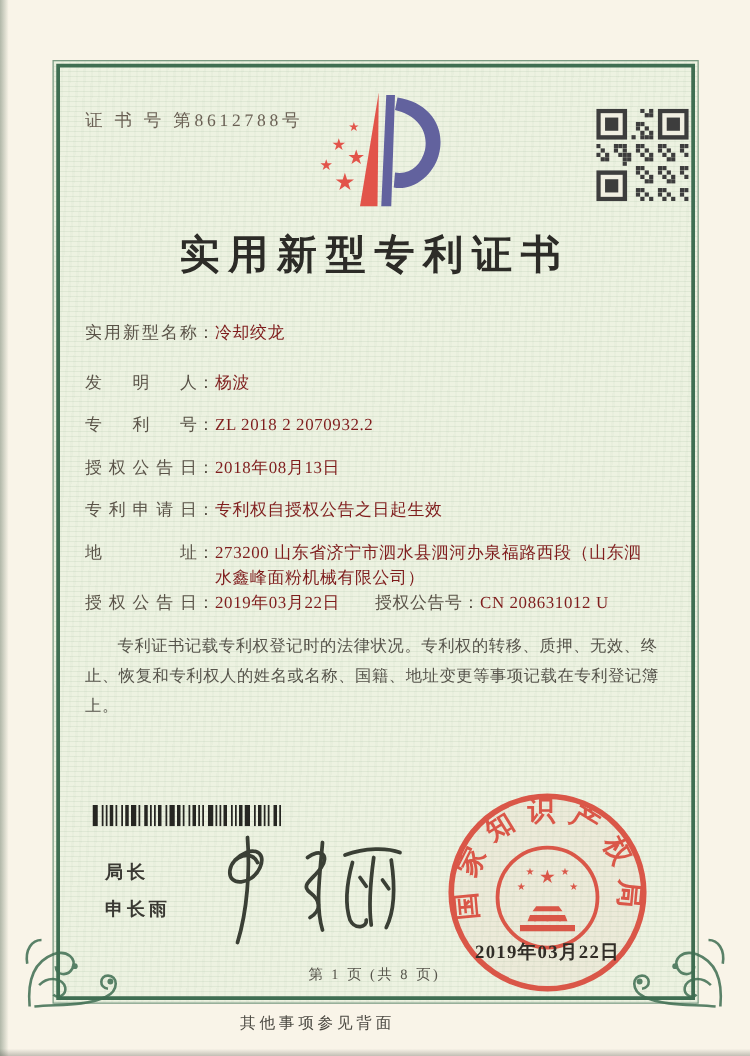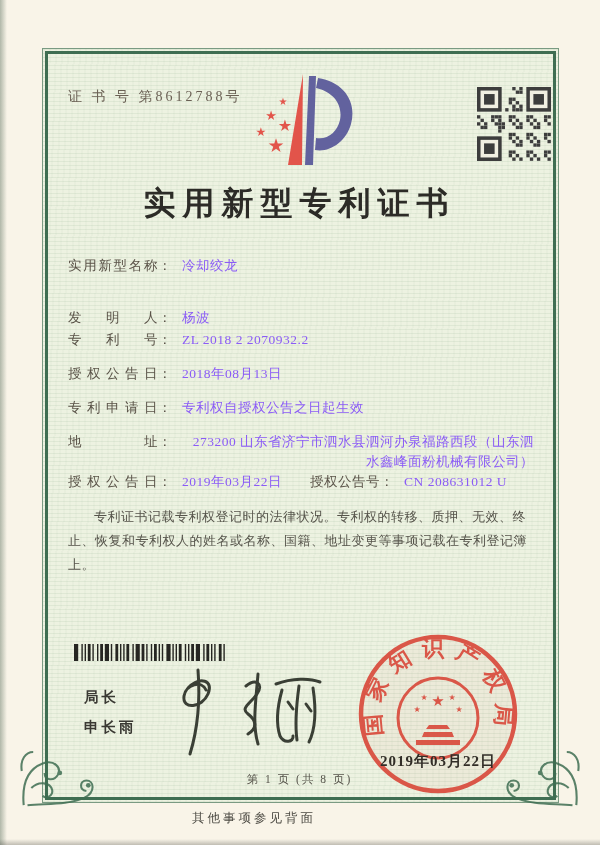--- a/index.html
+++ b/index.html
@@ -23,21 +23,21 @@
     background-image:repeating-linear-gradient(180deg,rgba(120,160,122,.12) 0 1px,rgba(120,160,122,0) 1px 4px),
       repeating-linear-gradient(92deg,rgba(140,170,140,.05) 0 2px,rgba(140,170,140,0) 2px 6px);}
   .frame .inner-line{position:absolute;inset:2px;border:3px solid var(--frame);pointer-events:none;}
   .abs{position:absolute;}
   .cert-no{left:68px;top:88px;font-size:14px;letter-spacing:3px;color:#6a6054;}
   .title{left:42px;top:182px;width:515px;text-align:center;font-size:32px;font-weight:bold;
     letter-spacing:7px;color:var(--text-dark);}
   .row{left:68px;font-size:13.5px;color:var(--label);letter-spacing:.5px;line-height:20px;white-space:nowrap;}
   .flabel{display:inline-block;width:90px;text-align:justify;text-align-last:justify;vertical-align:top;}
   .colon{display:inline-block;vertical-align:top;}
-  .fvalue{display:inline-block;vertical-align:top;margin-left:10px;color:#8b5cf6;text-align:right;}
+  .fvalue{display:inline-block;vertical-align:top;margin-left:0;color:#7f1d1d;}
   .addr .fvalue{white-space:normal;width:352px;}
   .grant2{margin-left:28px;}
   .paras{left:68px;top:505px;width:478px;font-size:13px;line-height:24px;color:var(--text-body);}
   .paras p{margin:0;text-indent:2em;letter-spacing:.5px;}
   .director{left:84px;font-size:14.5px;font-weight:bold;letter-spacing:3px;color:#3a3933;}
   .seal-date{left:356px;top:752px;width:164px;text-align:center;font-size:15px;letter-spacing:1px;
     color:#312d27;z-index:5;font-weight:bold;}
   .page-info{left:42px;top:772px;width:515px;text-align:center;font-size:11.5px;letter-spacing:2px;color:var(--text-body);}
   .footer-note{left:0;top:810px;width:508px;text-align:center;font-size:12.5px;letter-spacing:3px;color:#4b4942;}
   svg{display:block;}
@@ -165,21 +165,21 @@
       <rect x="70.47619047619048" y="52.857142857142854" width="3.3476190476190473" height="3.3476190476190473" fill="#3d3d3d"></rect>
       <rect x="70.47619047619048" y="63.42857142857143" width="3.3476190476190473" height="3.3476190476190473" fill="#3d3d3d"></rect>
       <rect x="70.47619047619048" y="70.47619047619048" width="3.3476190476190473" height="3.3476190476190473" fill="#3d3d3d"></rect>
     </svg>
 
   <div class="abs title">实用新型专利证书</div>
 
   <div class="abs row" style="top:256px;">
     <span class="flabel">实用新型名称</span><span class="colon">：</span><span class="fvalue">冷却绞龙</span>
   </div>
-  <div class="abs row" style="top:308px;font-family:Liberation Serif, serif;">
+  <div class="abs row" style="top:296px;font-family:Liberation Serif, serif;">
     <span class="flabel">发明人</span><span class="colon">：</span><span class="fvalue">杨波</span>
   </div>
   <div class="abs row" style="top:330px;">
     <span class="flabel">专利号</span><span class="colon">：</span><span class="fvalue">ZL 2018 2 2070932.2</span>
   </div>
   <div class="abs row" style="top:364px;">
     <span class="flabel">授权公告日</span><span class="colon">：</span><span class="fvalue">2018年08月13日</span>
   </div>
   <div class="abs row" style="top:398px;">
     <span class="flabel">专利申请日</span><span class="colon">：</span><span class="fvalue">专利权自授权公告之日起生效</span>

